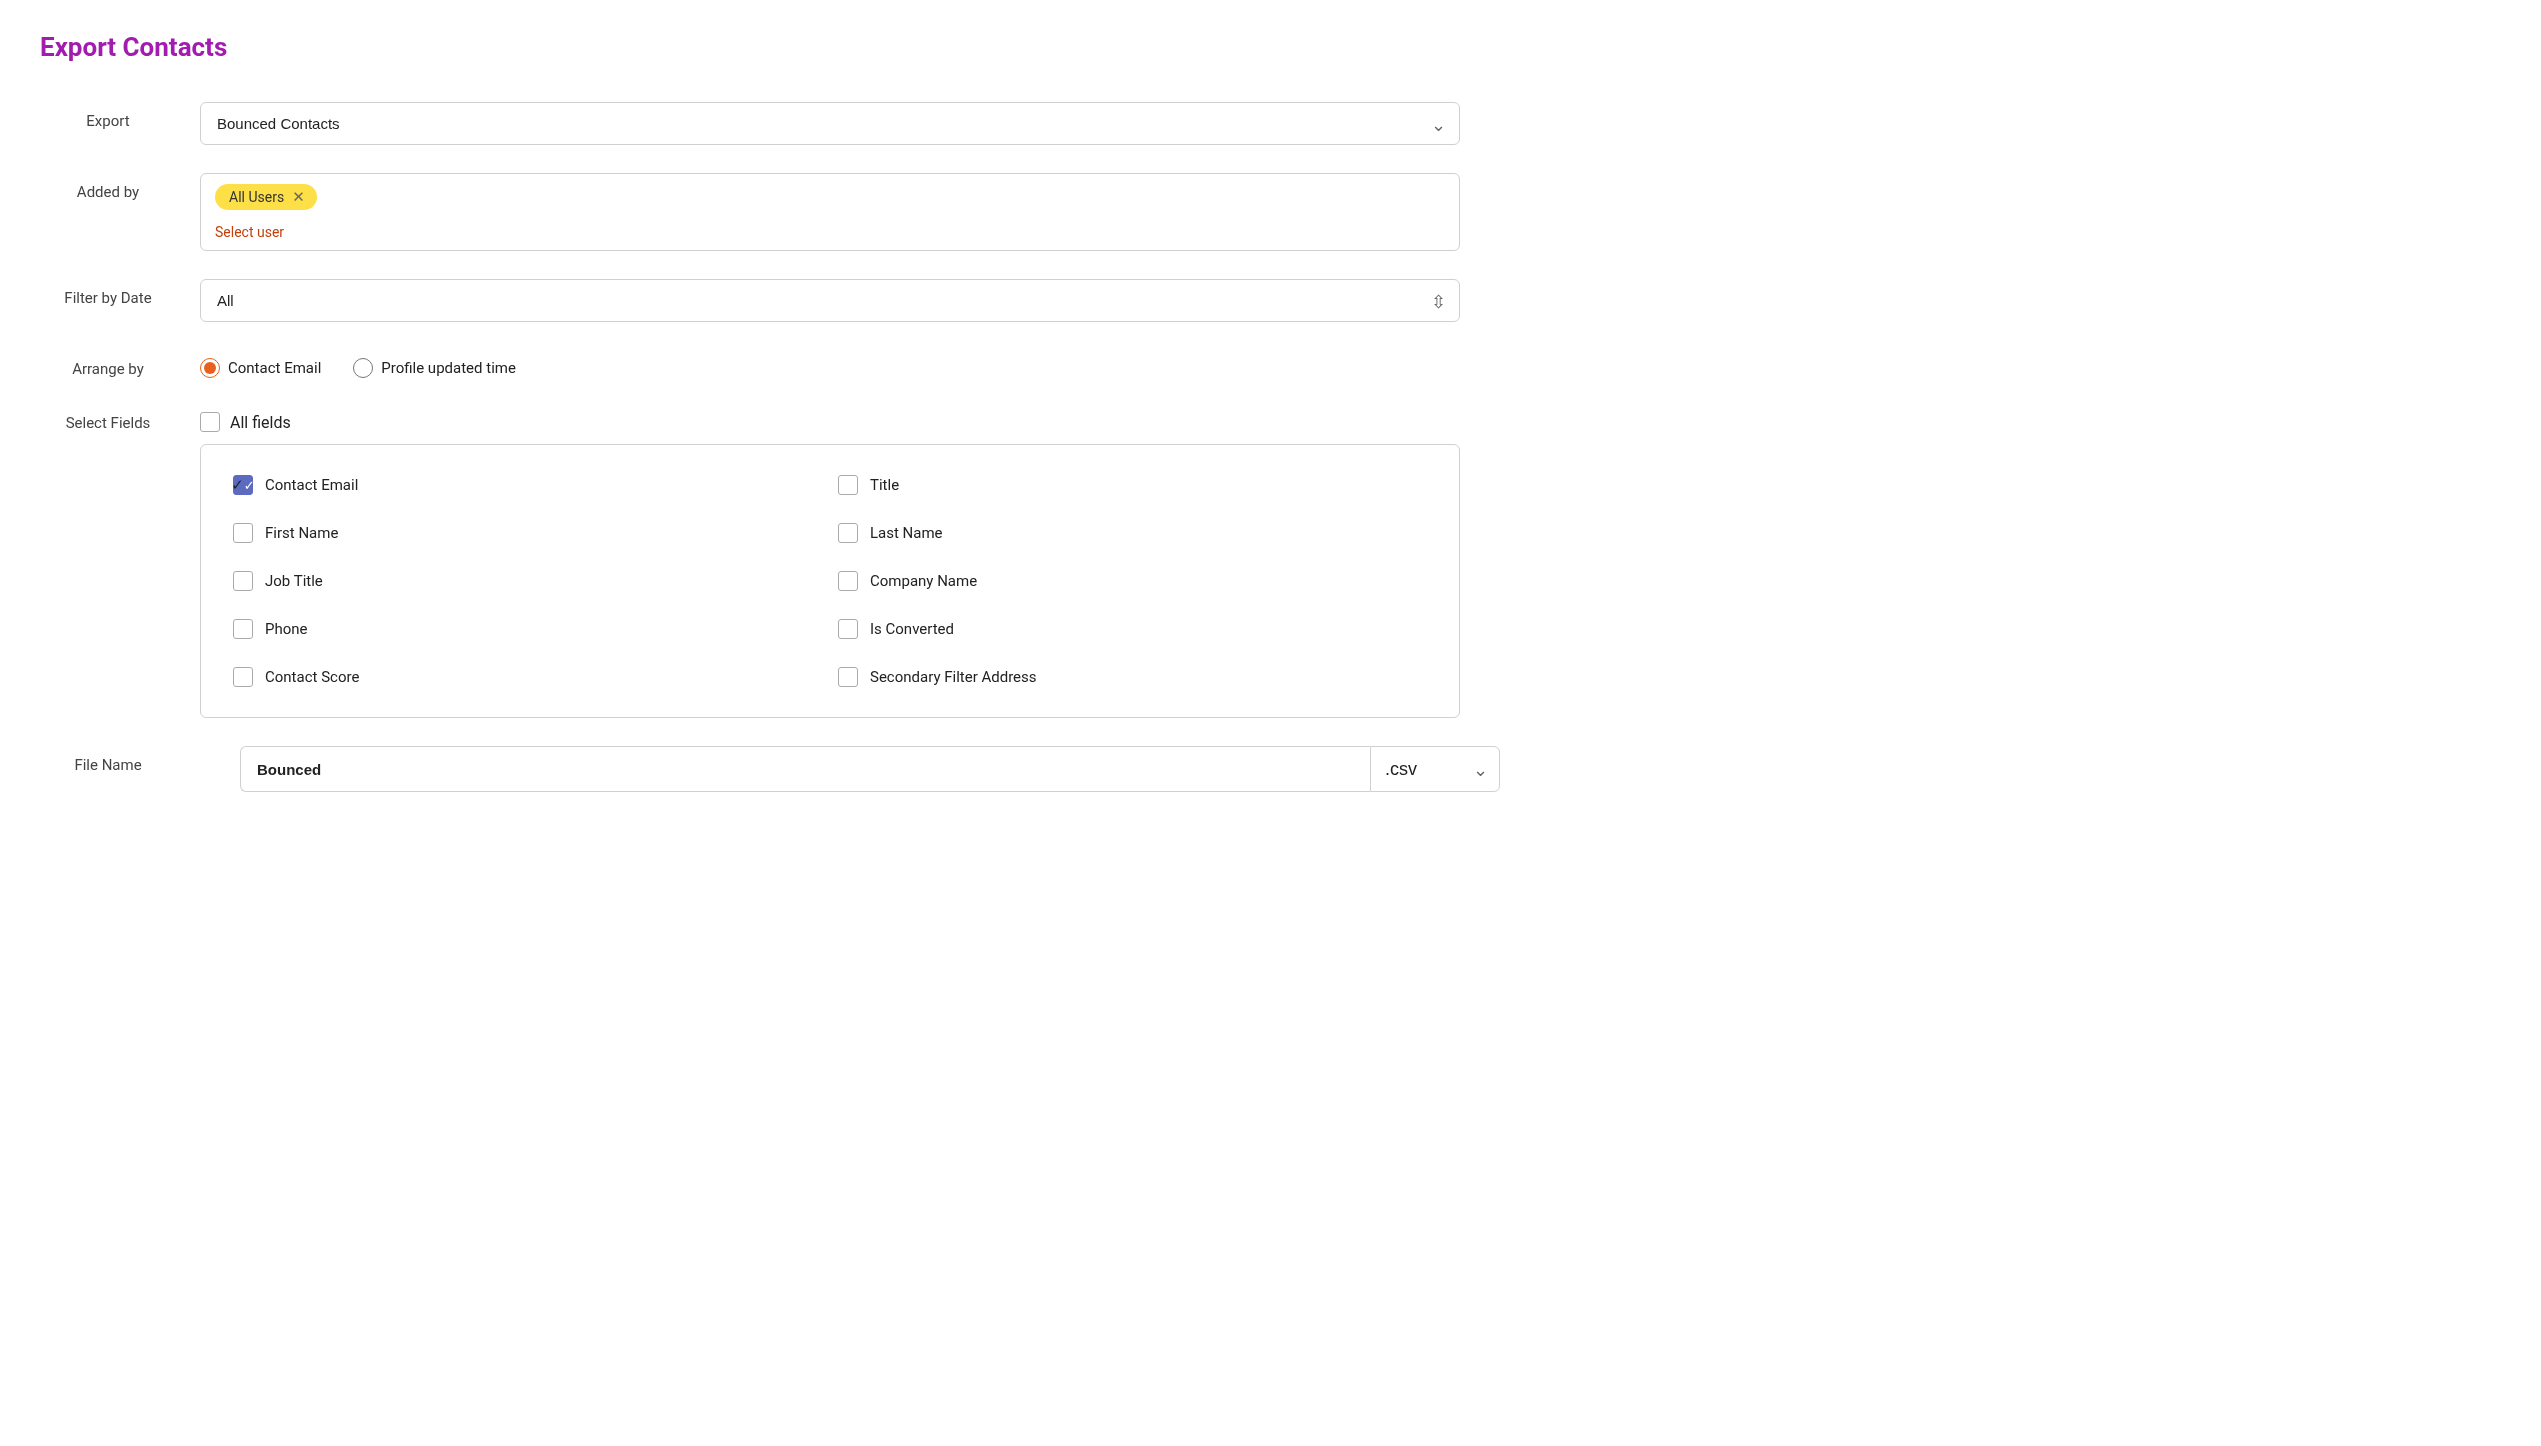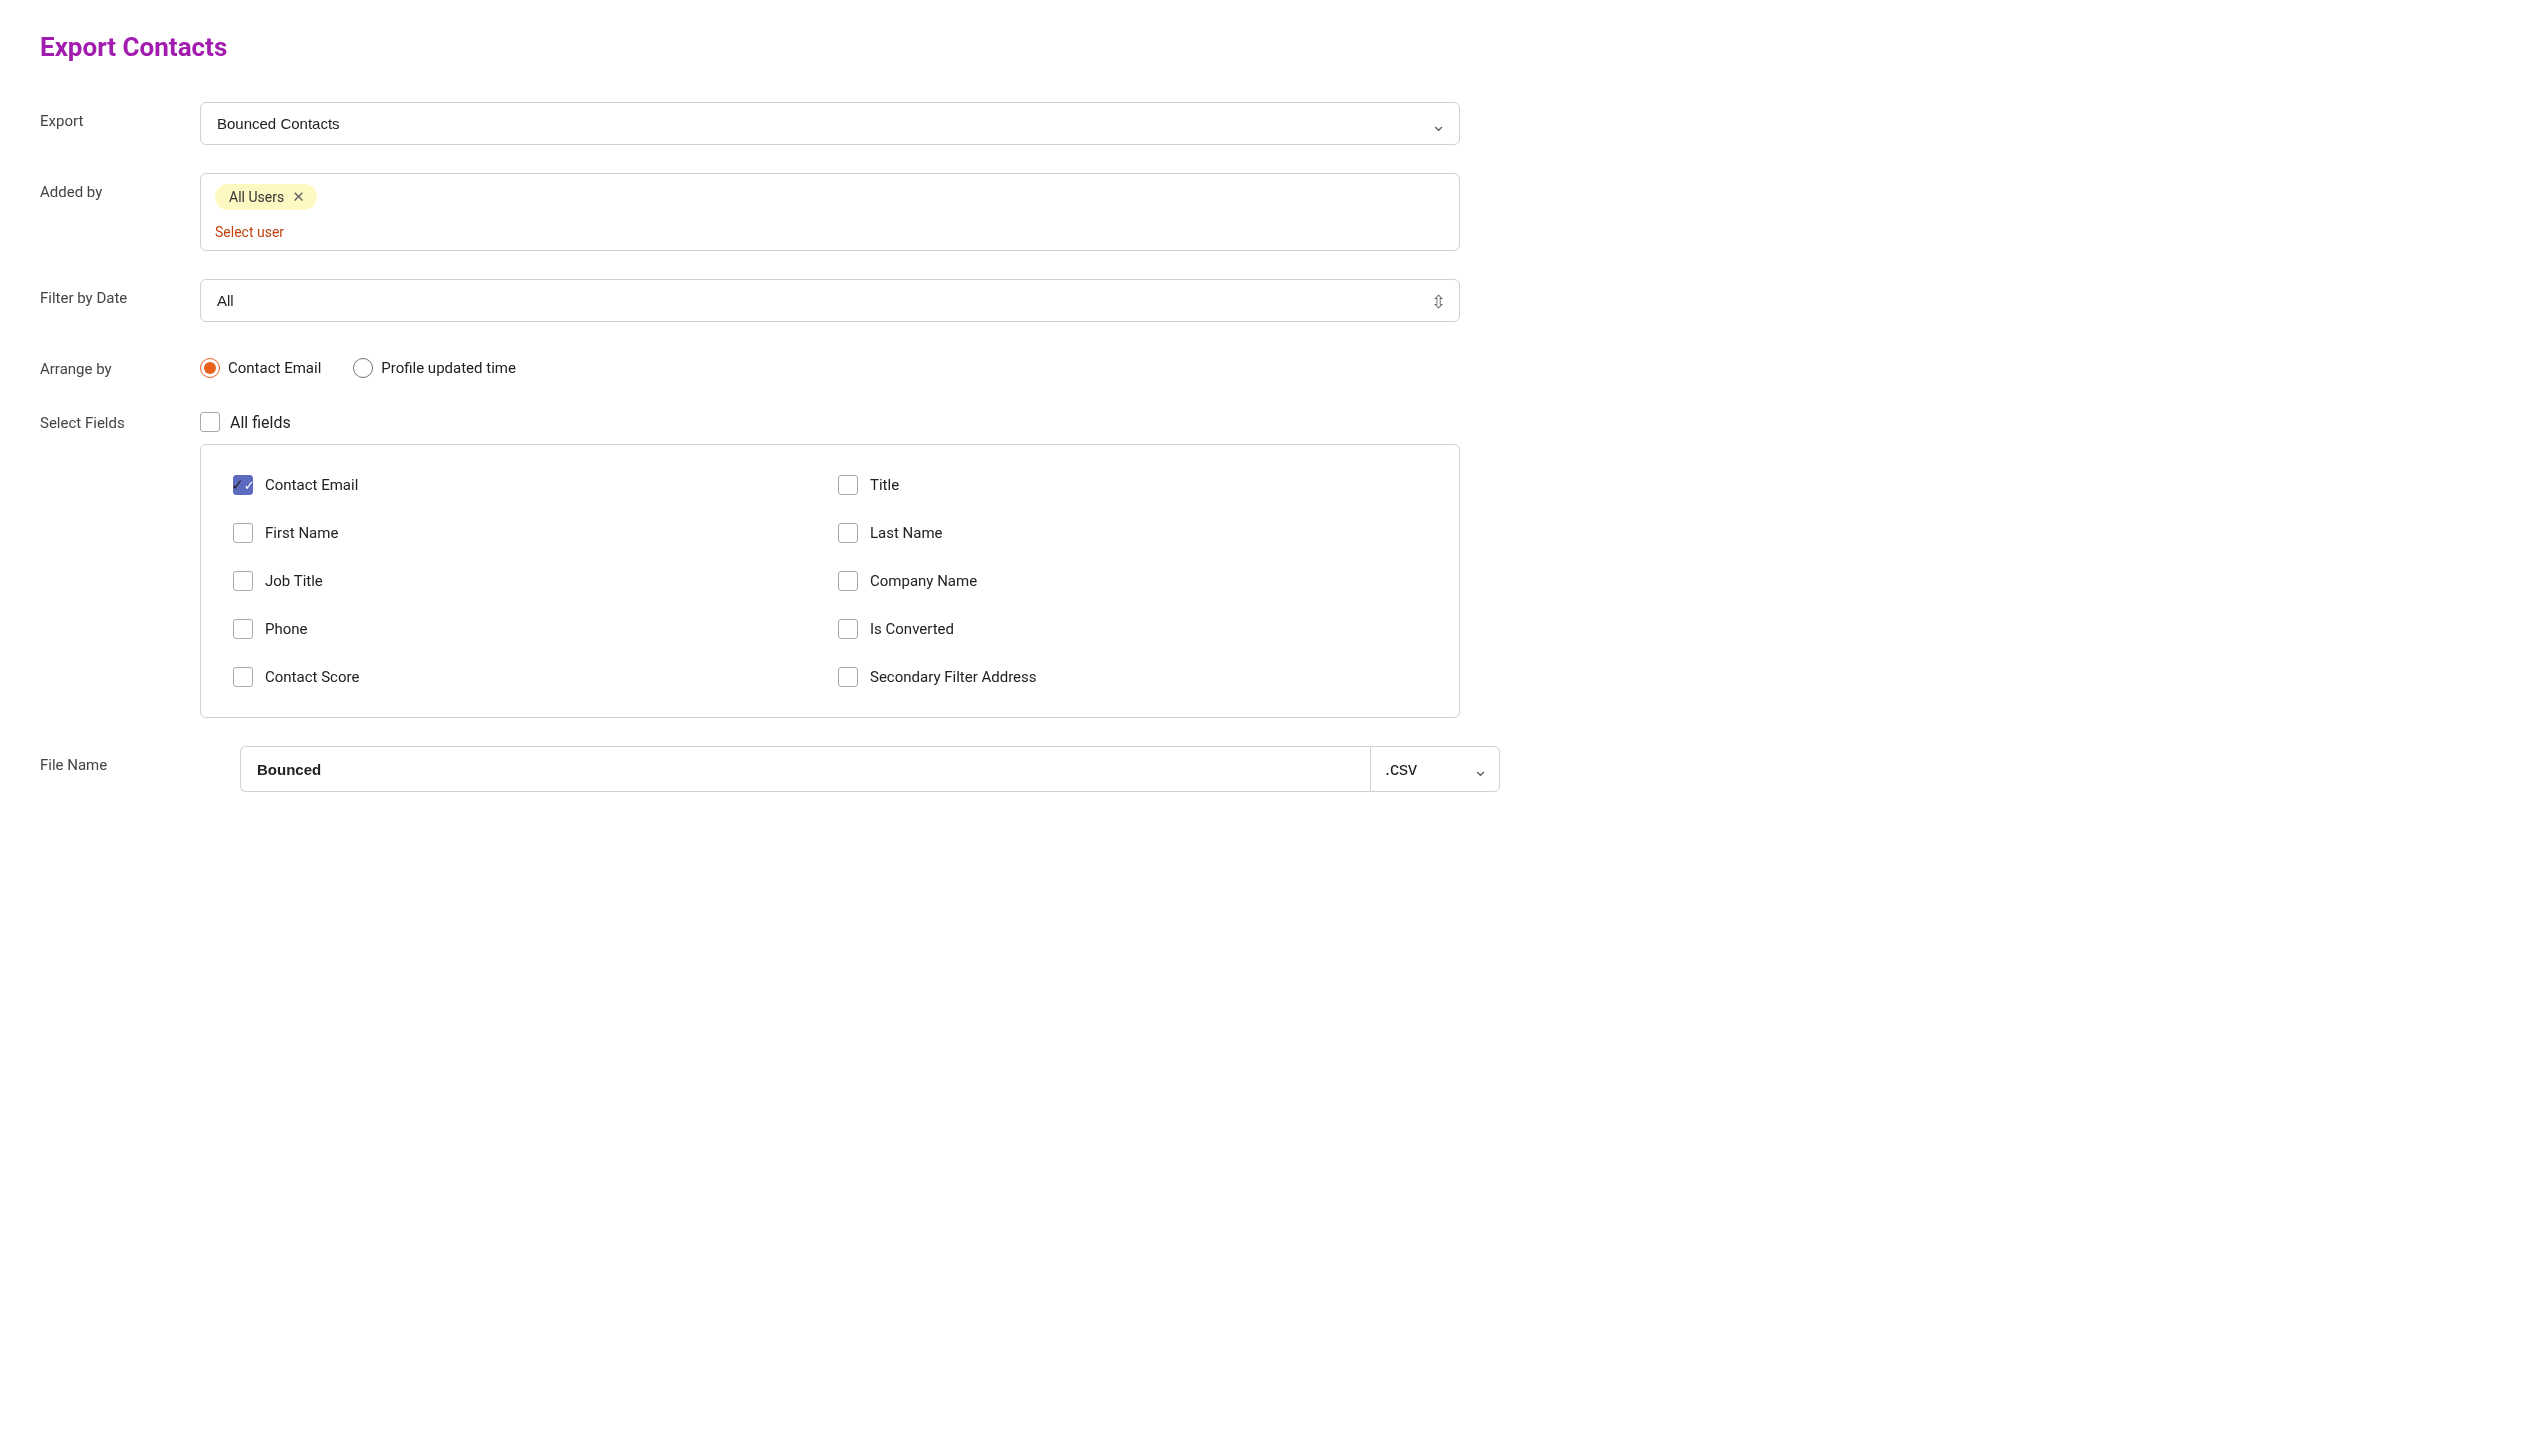--- a/index.html
+++ b/index.html
@@ -23,21 +23,21 @@
       display: flex;
       align-items: flex-start;
       margin-bottom: 28px;
     }
     .form-label {
       width: 160px;
       min-width: 160px;
       padding-top: 10px;
       font-size: 15px;
       color: #444;
-      text-align: left;
+      text-align: center;
       padding-right: 24px;
     }
     .form-control {
       flex: 1;
     }
     
     .select-wrapper {
       position: relative;
       width: 100%;
     }
@@ -66,21 +66,21 @@
     .tag-input-box {
       width: 100%;
       border: 1px solid #d0d0d0;
       border-radius: 6px;
       padding: 10px 14px;
       min-height: 72px;
     }
     .tag {
       display: inline-flex;
       align-items: center;
-      background: #fef9c3;
+      background: #fde047;
       border-radius: 20px;
       padding: 5px 12px 5px 14px;
       font-size: 14px;
       color: #333;
       margin-bottom: 6px;
     }
     .tag-close {
       margin-left: 8px;
       cursor: pointer;
       font-size: 15px;

